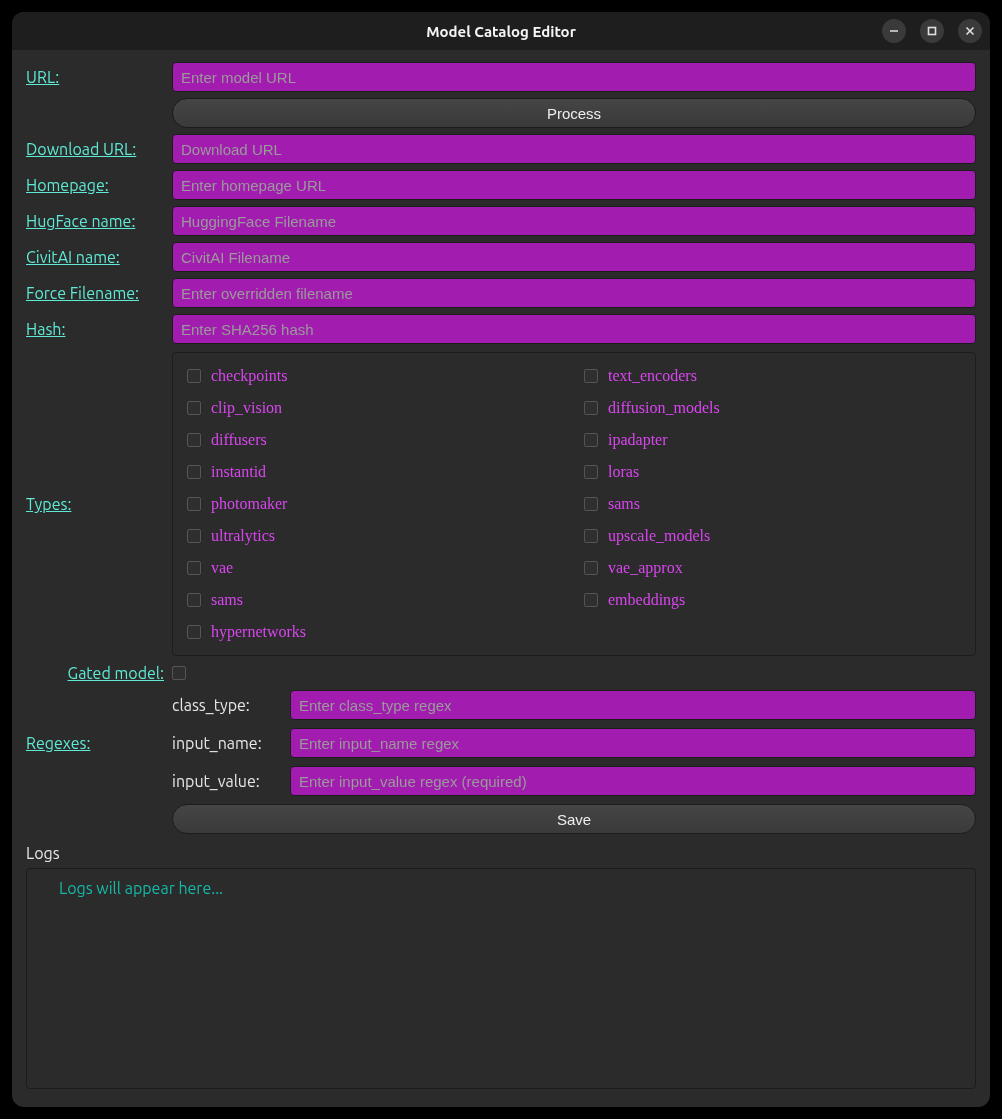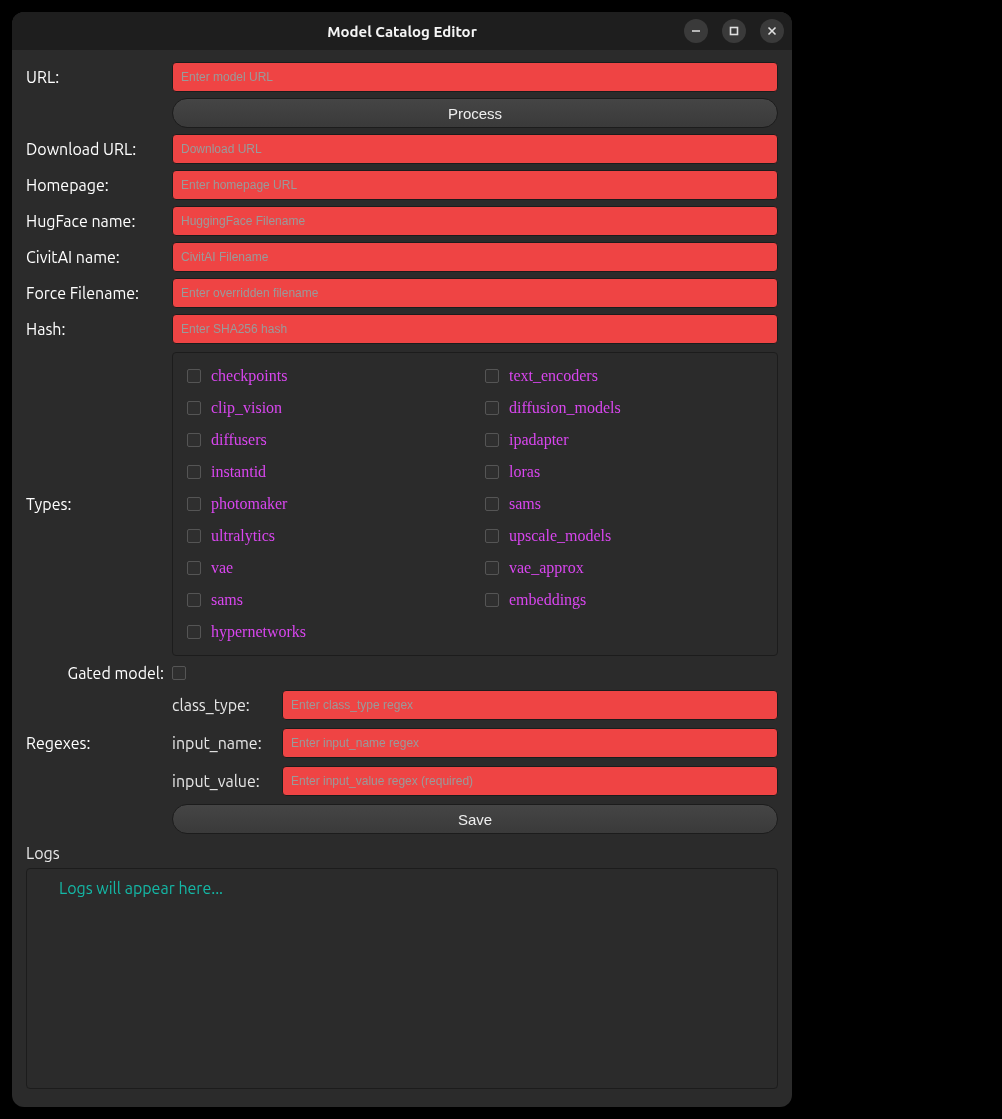--- a/index.html
+++ b/index.html
@@ -7,21 +7,21 @@
   body {
     background: #000;
     font-family: "Ubuntu", "Segoe UI", sans-serif;
     color: #d8d8d8;
     font-size: 16px;
     overflow: hidden;
   }
   .window {
     position: absolute;
     left: 12px; top: 12px;
-    width: 780px; height: 1095px;
+    width: 978px; height: 1095px;
     background: #2b2b2b;
     border-radius: 12px;
     display: flex;
     flex-direction: column;
     overflow: hidden;
   }
   .titlebar {
     height: 38px;
     background: #1e1e1e;
     display: flex;
@@ -60,38 +60,39 @@
     gap: 6px;
   }
   .row {
     display: flex;
     align-items: center;
     gap: 8px;
   }
   .label-col {
     width: 138px;
     flex-shrink: 0;
-    color: #ffffff;
-    font-size: 16px;
+    color: #5eead4;
+    font-size: 16px;
+    text-decoration: underline;
   }
   .field-col {
     flex: 1;
     display: flex;
     flex-direction: column;
     gap: 4px;
   }
   .text-input {
     width: 100%;
     height: 30px;
-    background: #ef4444;
+    background: #a21caf;
     border: 1px solid #1c1c1c;
     border-radius: 4px;
     padding: 0 8px;
     color: #e7e7e7;
-    font-size: 12px;
+    font-size: 15px;
     outline: none;
   }
   .text-input::placeholder { color: #9a9a9a; }
   .btn {
     width: 100%;
     height: 30px;
     background: linear-gradient(#454545, #3a3a3a);
     border: 1px solid #1c1c1c;
     border-radius: 15px;
     color: #eee;
@@ -129,21 +130,21 @@
   }
   .regex-rows {
     flex: 1;
     display: flex;
     flex-direction: column;
     gap: 8px;
   }
   .regex-row {
     display: flex;
     align-items: center;
-    gap: 6px;
+    gap: 14px;
   }
   .regex-label {
     width: 104px;
     flex-shrink: 0;
     font-size: 16px;
     color: #e7e7e7;
   }
   .logs-title {
     margin-top: 4px;
     font-size: 16px;

